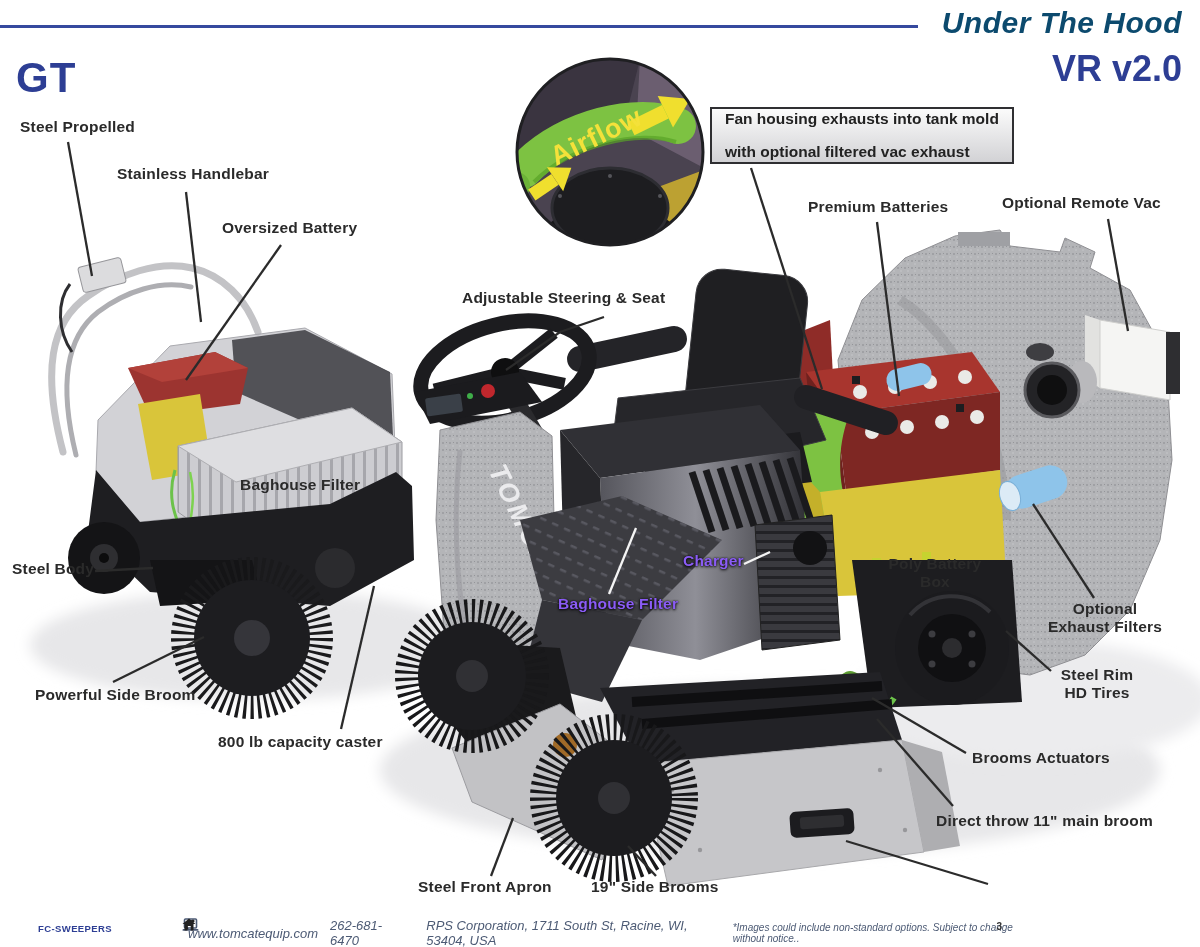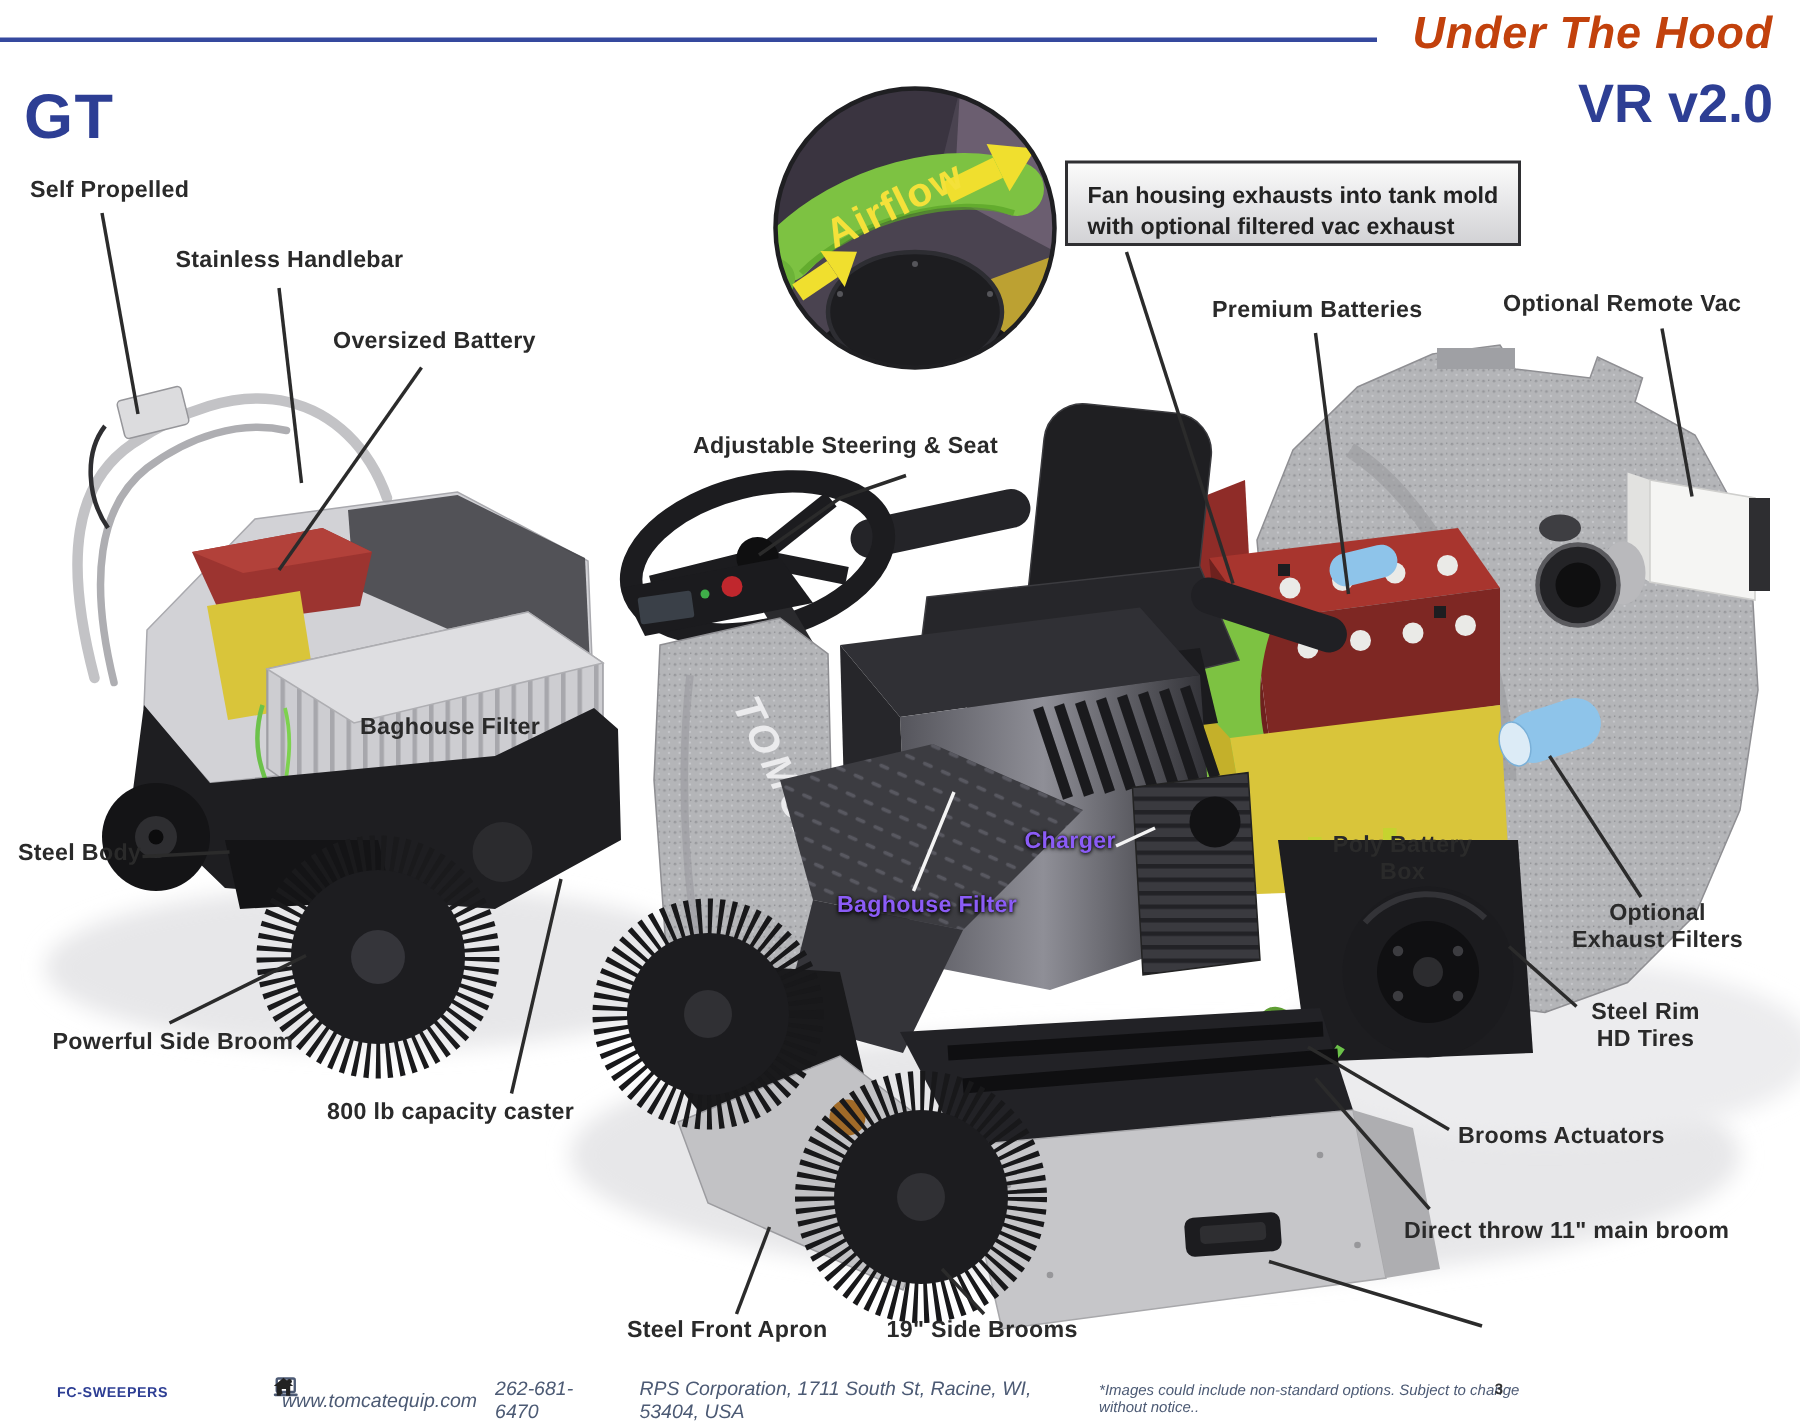--- a/index.html
+++ b/index.html
@@ -8,25 +8,25 @@
   .stage{position:absolute;inset:0;}
   svg{position:absolute;left:0;top:0;}
   .label{position:absolute;font-weight:bold;font-size:15.5px;color:#2a2a2a;
          white-space:nowrap;letter-spacing:.2px;}
   .label.light{color:#8b5cf6;text-shadow:0 1px 3px rgba(0,0,0,.95),0 0 2px rgba(0,0,0,.8);}
   .label.center{text-align:center;white-space:normal;line-height:1.18;}
   .gt-title{position:absolute;left:16px;top:54px;font-weight:bold;font-size:42px;
             color:#2d3e94;letter-spacing:1px;}
   .hdr-line{position:absolute;left:0;top:25px;width:918px;height:3px;background:#35499e;}
   .hdr-title{position:absolute;right:18px;top:6px;font-style:italic;font-weight:bold;
-             font-size:30px;color:#c2410c;letter-spacing:.5px;}
+             font-size:30px;color:#0c4a6e;letter-spacing:.5px;}
   .hdr-sub{position:absolute;right:18px;top:48px;font-weight:bold;font-size:36px;color:#2d3e94;}
   .callout{position:absolute;left:710px;top:107px;width:304px;height:57px;
            background:linear-gradient(#fbfbfb,#d2d2d5);border:2px solid #2f2f32;
-           display:flex;flex-direction:column;justify-content:flex-end;padding-left:13px;
+           display:flex;flex-direction:column;justify-content:space-between;padding-left:13px;
            box-sizing:border-box;font-weight:bold;font-size:15.5px;color:#222;line-height:1.32;}
   .footer{position:absolute;left:0;top:914px;width:1040px;height:33px;font-size:13px;color:#4c5a74;}
   .f-code{position:absolute;left:38px;top:9px;font-size:9.5px;font-weight:bold;color:#2d3e94;letter-spacing:.4px;}
   .f-main{position:absolute;left:182px;top:4px;display:flex;align-items:center;gap:6px;font-style:italic;}
   .f-ico{display:inline-flex;align-items:center;}
   .f-small{font-size:10px;color:#4c5a74;margin-left:6px;}
   .f-page{position:absolute;right:38px;top:7px;font-size:10px;font-weight:bold;color:#333;}
 </style>
 </head>
 <body>
@@ -342,21 +342,21 @@
 <div class="hdr-line"></div>
 <div class="hdr-title">Under The Hood</div>
 <div class="hdr-sub">VR v2.0</div>
 <div class="gt-title">GT</div>
 
 <div class="callout">
   <span>Fan housing exhausts into tank mold</span>
   <span>with optional filtered vac exhaust</span>
 </div>
 
-<div class="label" style="left:20px;top:118px">Self Propelled</div>
+<div class="label" style="left:20px;top:118px">Steel Propelled</div>
 <div class="label" style="left:117px;top:165px">Stainless Handlebar</div>
 <div class="label" style="left:222px;top:219px">Oversized Battery</div>
 <div class="label" style="left:240px;top:476px">Baghouse Filter</div>
 <div class="label" style="left:12px;top:560px">Steel Body</div>
 <div class="label" style="left:35px;top:686px">Powerful Side Broom</div>
 <div class="label" style="left:218px;top:733px">800 lb capacity caster</div>
 
 <div class="label" style="left:462px;top:289px">Adjustable Steering &amp; Seat</div>
 <div class="label" style="left:808px;top:198px">Premium Batteries</div>
 <div class="label" style="left:1002px;top:194px">Optional Remote Vac</div>

